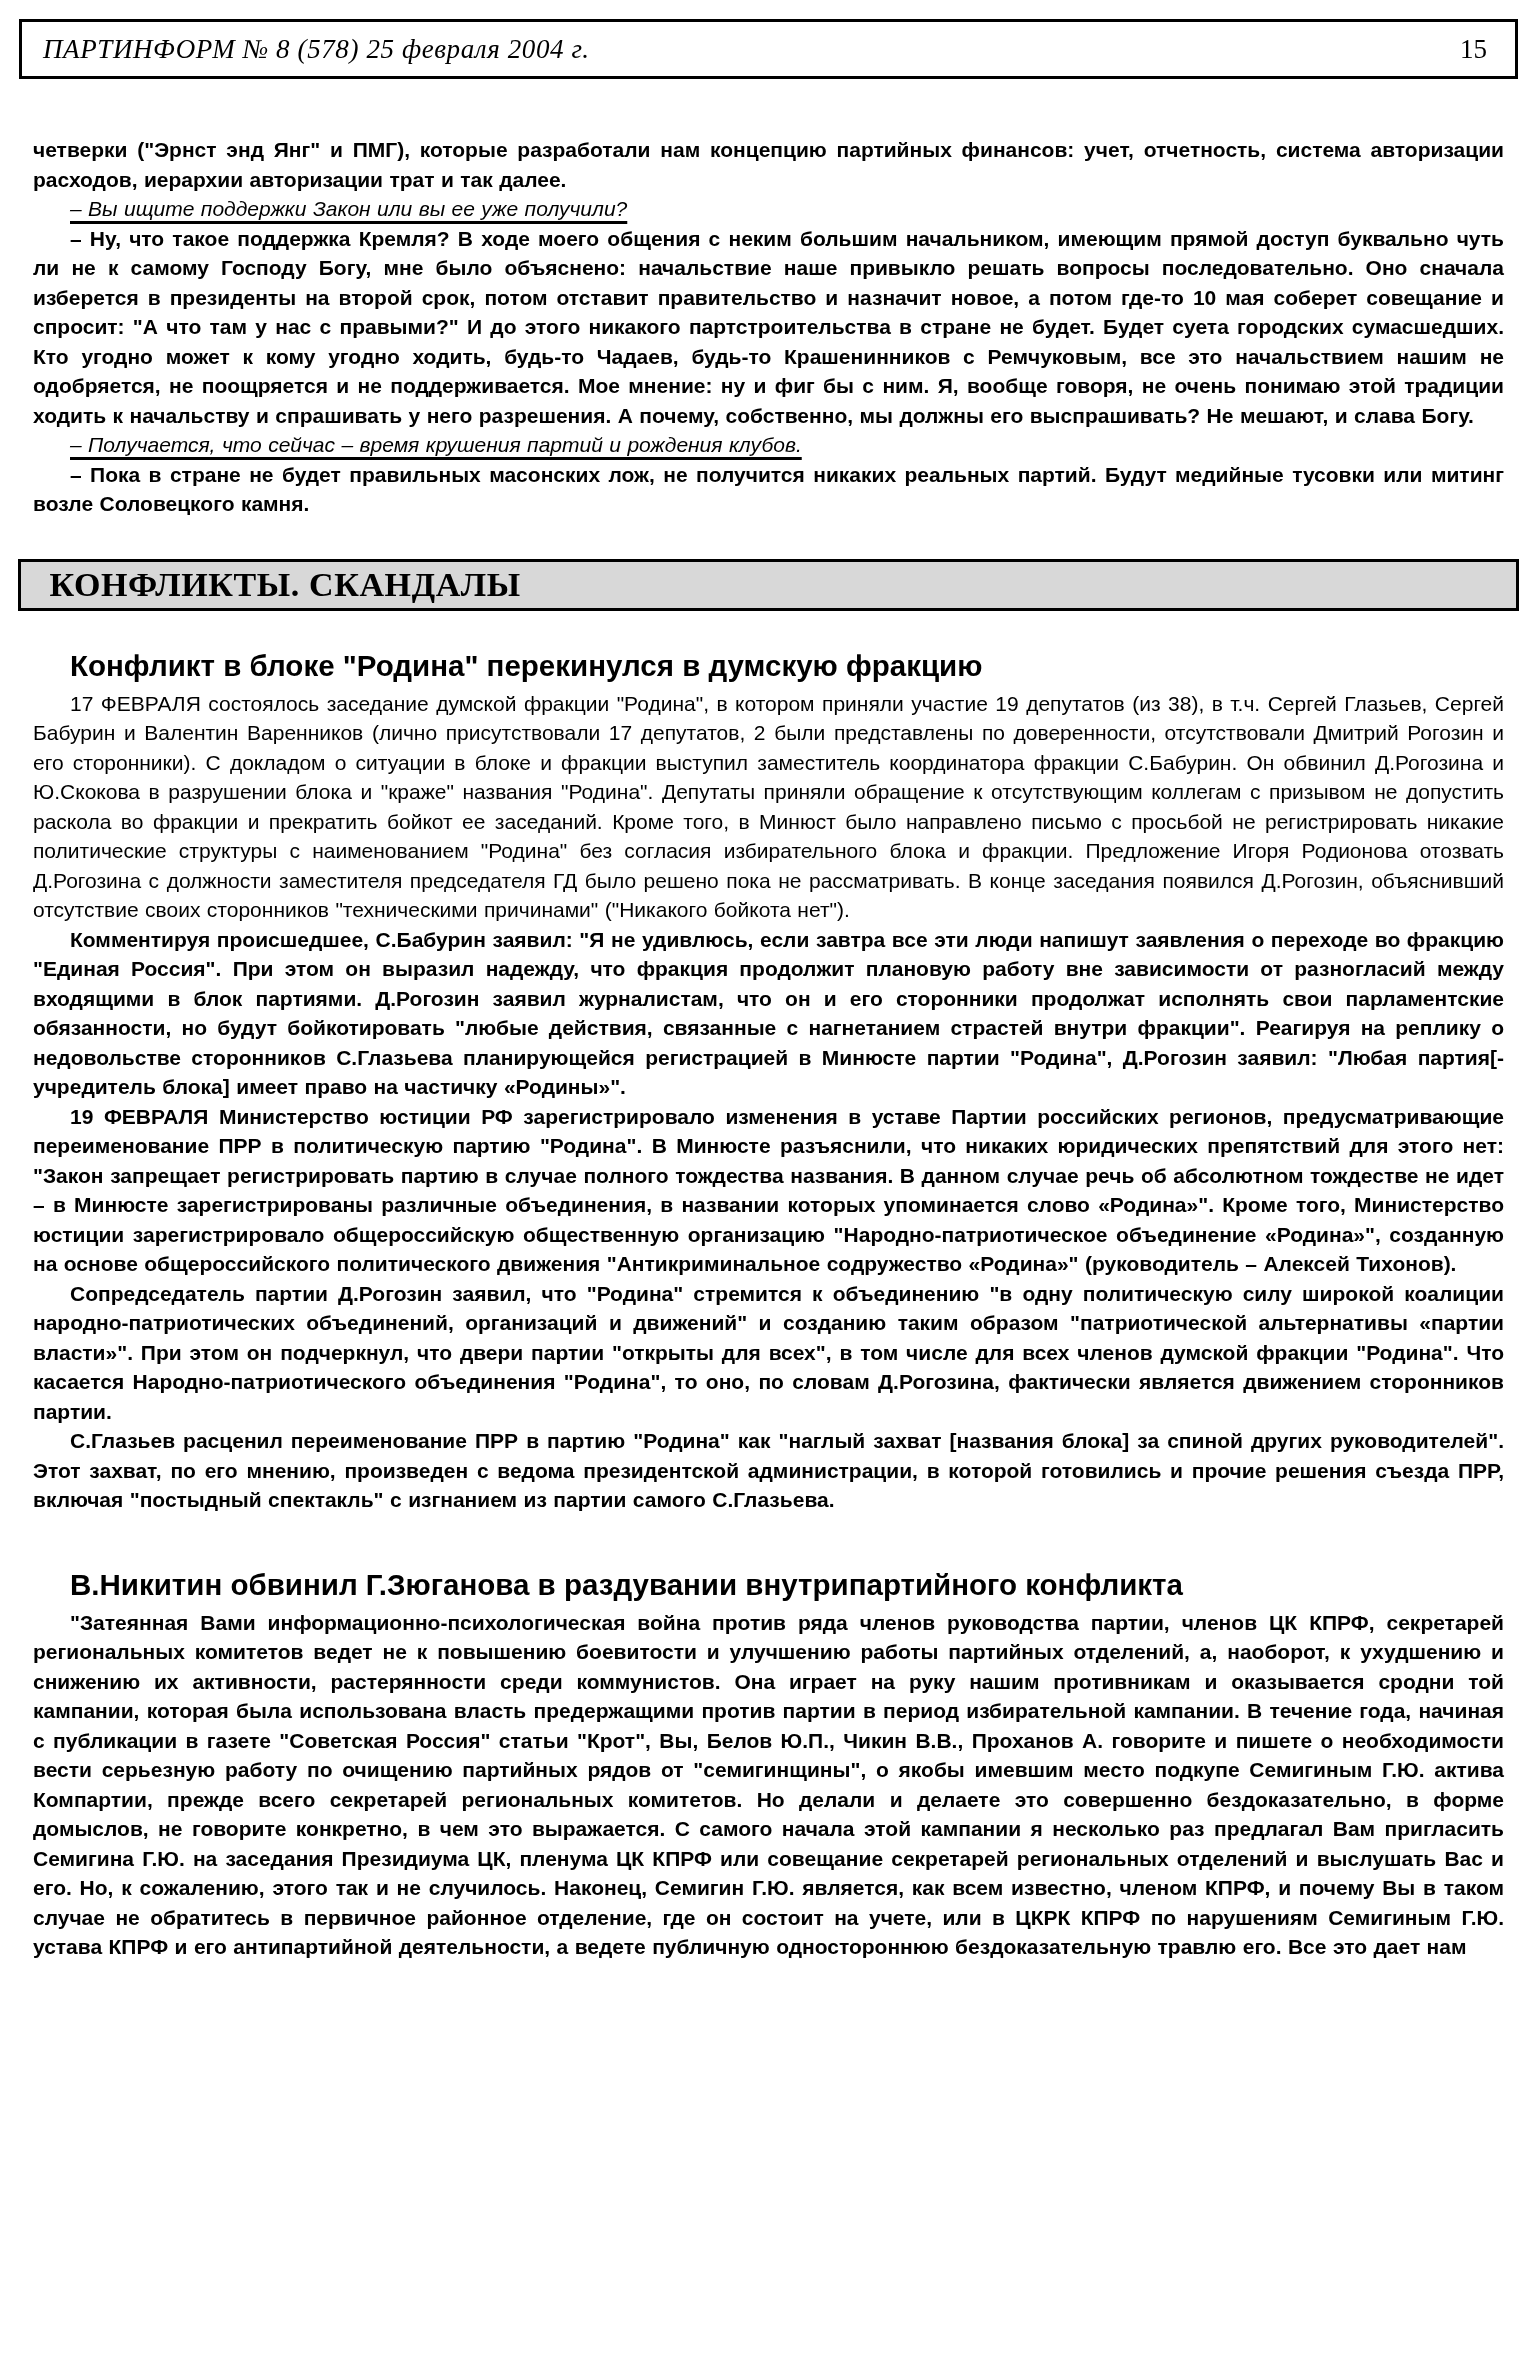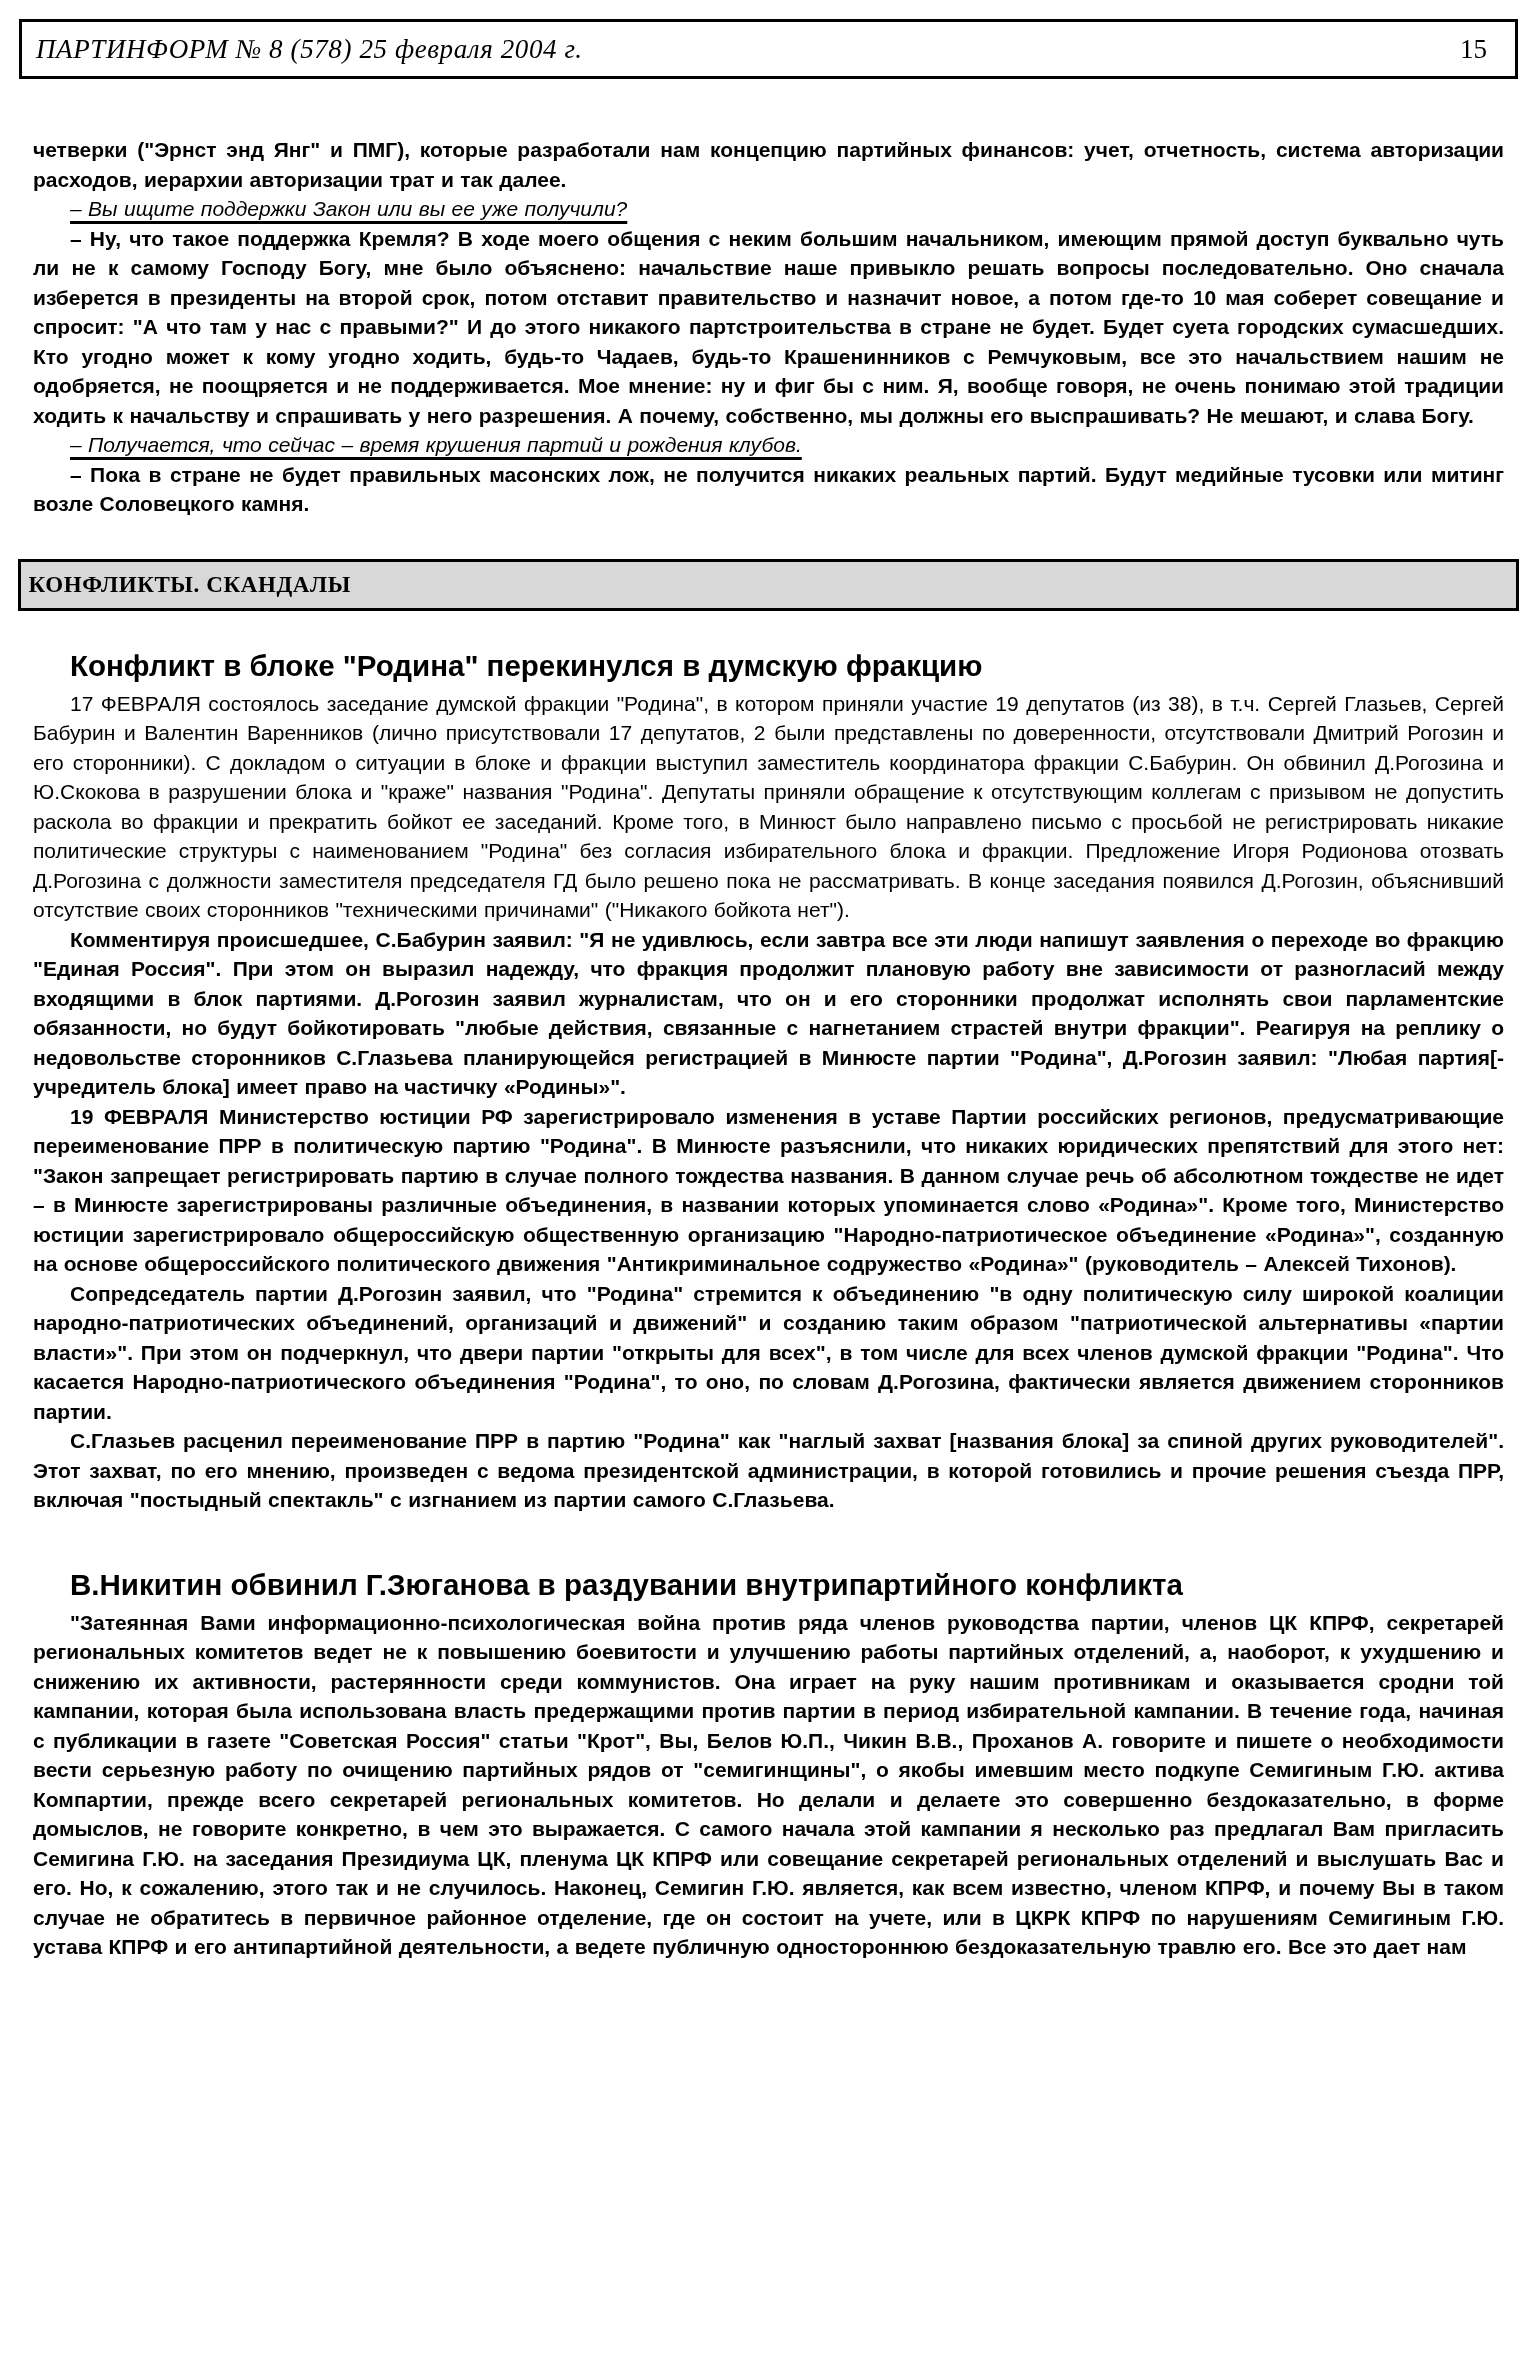--- a/index.html
+++ b/index.html
@@ -16,21 +16,21 @@
     background: #ffffff;
     overflow: hidden;
   }
   .masthead {
     margin: 19px 19px 0;
     height: 54px;
     border: 3.8px solid #000;
     display: flex;
     align-items: center;
     justify-content: space-between;
-    padding: 0 28px 0 14px;
+    padding: 0 28px 0 21px;
     font-family: "Liberation Serif", serif;
     font-size: 27px;
     line-height: 1;
   }
   .masthead-title { font-style: italic; letter-spacing: 0.6px; }
   .masthead-page { font-style: normal; }
   .body-area {
     padding: 56px 33px 0;
   }
   .para {
@@ -51,24 +51,24 @@
     text-underline-offset: 5.1px;
   }
   .para.no-indent { text-indent: 0; }
   .section-banner {
     margin: 40px -15.4px 0;
     height: 46px;
     background: #d8d8d8;
     border: 3.2px solid #000;
     display: flex;
     align-items: center;
-    padding-left: 8px;
+    padding-left: 29px;
     font-family: "Liberation Serif", serif;
     font-weight: bold;
-    font-size: 23px;
+    font-size: 34px;
     letter-spacing: 0.6px;
   }
   .headline {
     font-family: "Liberation Sans", sans-serif;
     font-weight: bold;
     font-size: 29.5px;
     line-height: 36px;
     margin: 37px 0 5.1px;
     padding-left: 37px;
   }

